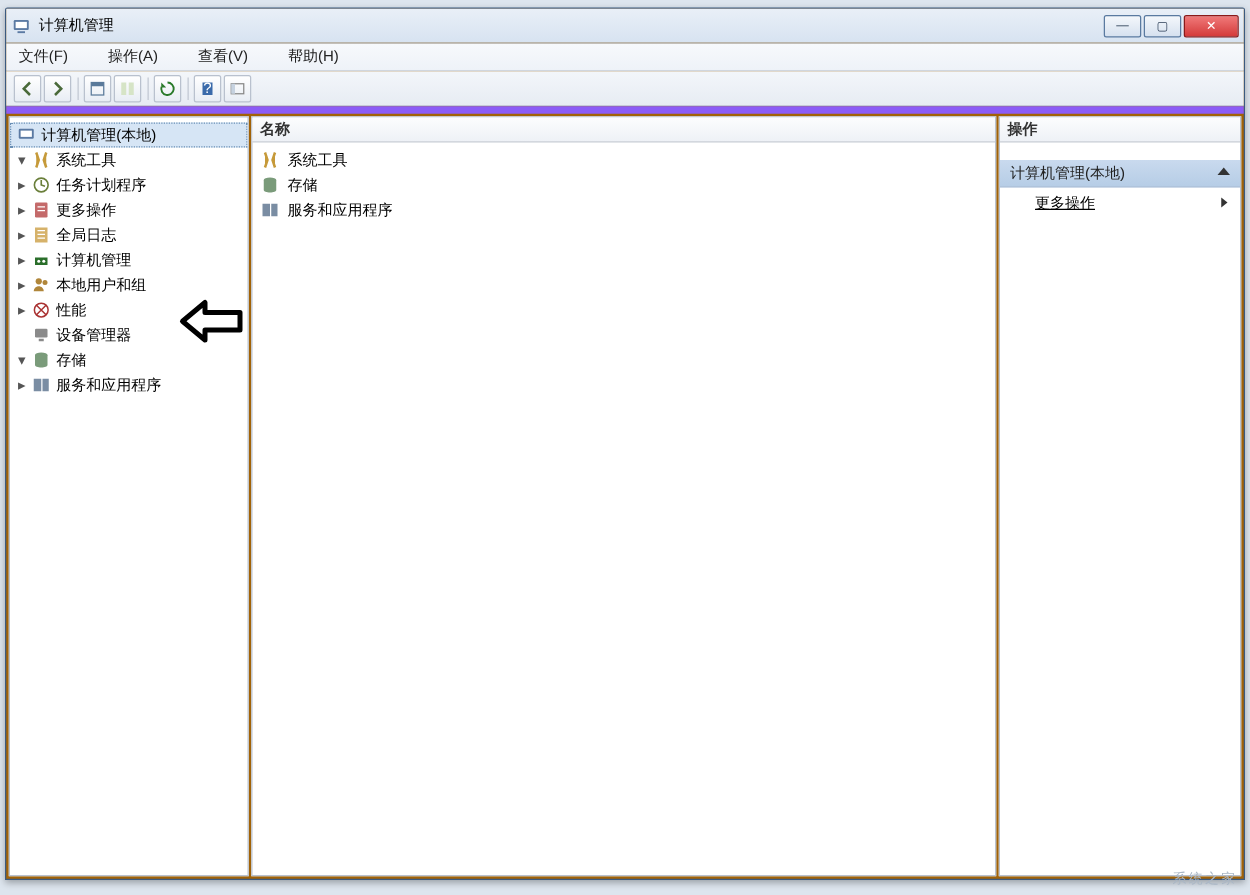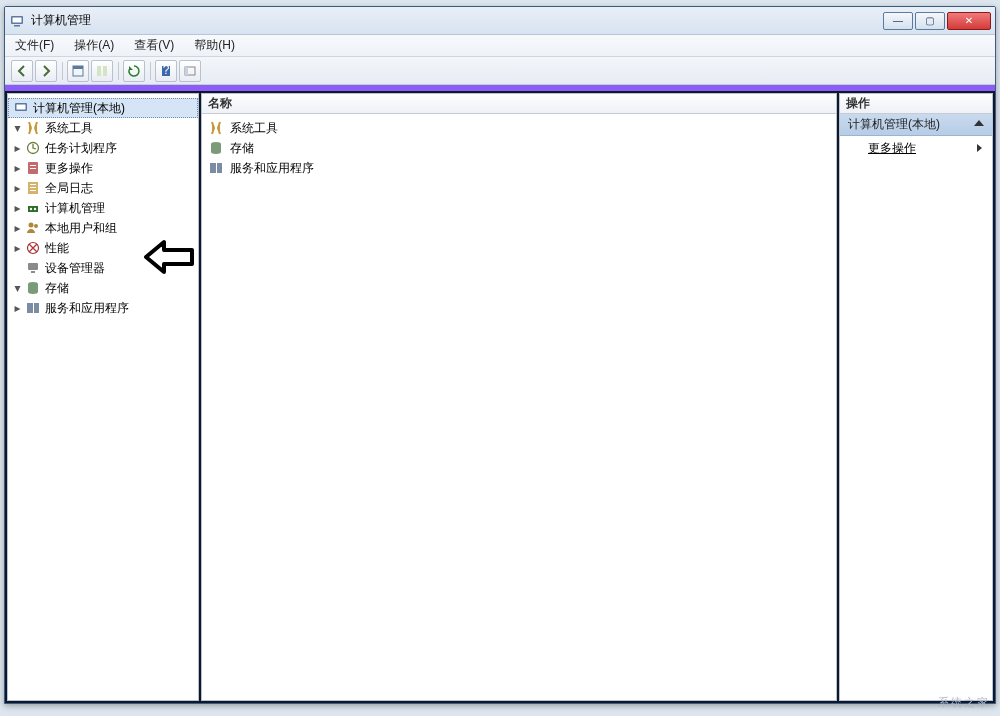--- a/index.html
+++ b/index.html
@@ -1,44 +1,44 @@
 <!DOCTYPE html>
 <html><head>
 <meta charset="utf-8">
 <style>
 * { box-sizing: border-box; margin: 0; padding: 0; font-family: "Microsoft YaHei", "SimSun", Tahoma, sans-serif; font-size: 12px; }
 body { width: 1000px; height: 716px; background: #dde5ee; overflow: hidden; position: relative; }
 
-.window { position: absolute; left: 4px; top: 6px; width: 992px; height: 698px; background: #0f172a; border: 1px solid #3b5a80; border-radius: 2px 2px 0 0; box-shadow: 0 2px 6px rgba(0,0,0,.3); display: flex; flex-direction: column; }
+.window { position: absolute; left: 4px; top: 6px; width: 992px; height: 698px; background: #a16207; border: 1px solid #3b5a80; border-radius: 2px 2px 0 0; box-shadow: 0 2px 6px rgba(0,0,0,.3); display: flex; flex-direction: column; }
 
 .titlebar { height: 28px; background: linear-gradient(#e9eff7, #d7e3f1); display: flex; align-items: center; padding: 0 4px; border-bottom: 1px solid #b6c5d8; }
 .titlebar .app-icon { width: 16px; height: 16px; margin-right: 6px; }
 .titlebar .title { flex: 0 0 auto; color: #000; }
 .titlebar .spacer { flex: 1; }
 .winbtns { display: flex; gap: 2px; }
 .winbtn { width: 30px; height: 18px; border: 1px solid #5a7aa0; background: linear-gradient(#f4f7fb,#d6e1ef); border-radius: 2px; display: flex; align-items: center; justify-content: center; font-size: 10px; color: #2b3d55; cursor: default; }
 .winbtn.close { width: 44px; background: linear-gradient(#f07a7a,#d43a3a); border-color: #8a1a1a; color: #fff; }
 
-.menubar { height: 22px; background: linear-gradient(#f7f9fc,#eef2f8); display: flex; align-items: center; padding: 0 6px; gap: 12px; border-bottom: 1px solid #d0d6de; }
+.menubar { height: 22px; background: linear-gradient(#f7f9fc,#eef2f8); display: flex; align-items: center; padding: 0 6px; gap: 24px; border-bottom: 1px solid #d0d6de; }
 .menuitem { color: #222; padding: 2px 4px; }
 
 .toolbar { height: 28px; background: linear-gradient(#f3f6fa,#e7ecf3); display: flex; align-items: center; padding: 0 6px; gap: 2px; border-bottom: 1px solid #c6ccd6; }
 .tbbtn { width: 22px; height: 22px; border: 1px solid #b9c1ce; background: linear-gradient(#fff,#e8edf4); border-radius: 2px; display: flex; align-items: center; justify-content: center; }
 .tbbtn.sep { width: 2px; border: none; background: transparent; position: relative; margin: 0 2px; }
 .tbbtn.sep::after { content: ""; display: block; width: 1px; height: 18px; background: #c1c8d2; }
 .tbbtn svg { width: 14px; height: 14px; }
 
 .body { flex: 1; display: flex; border-top: 6px solid #8b5cf6; }
 
 .panel { border: 1px solid #b9c2cf; background: #fff; display: flex; flex-direction: column; }
 .panel .colhdr { height: 20px; background: linear-gradient(#fcfdfe,#eef1f6); border-bottom: 1px solid #c6cbd4; display: flex; align-items: center; padding: 0 6px; color: #333; position: relative; font-weight: bold; }
 
 .leftpanel { width: 192px; margin: 2px; margin-right: 1px; }
 .midpanel { flex: 1; margin: 2px 1px; }
-.rightpanel { width: 154px; margin: 2px; margin-left: 1px; }
+.rightpanel { width: 194px; margin: 2px; margin-left: 1px; gap: 14px; }
 
 .tree { padding: 4px 0; overflow: auto; flex: 1; }
 .tree .node { display: flex; align-items: center; height: 20px; padding-left: 4px; white-space: nowrap; }
 .tree .node .exp { width: 11px; height: 11px; margin-right: 2px; display: inline-flex; align-items: center; justify-content: center; color: #555; }
 .tree .node .noexp { width: 11px; margin-right: 2px; }
 .tree .node .icon { width: 16px; height: 16px; margin-right: 4px; display: inline-flex; align-items: center; justify-content: center; }
 .tree .node .label { }
 .tree .sel { background: #d6e5f5; border: 1px dotted #6a8fb5; }
 
 .ind0 { padding-left: 2px; }

